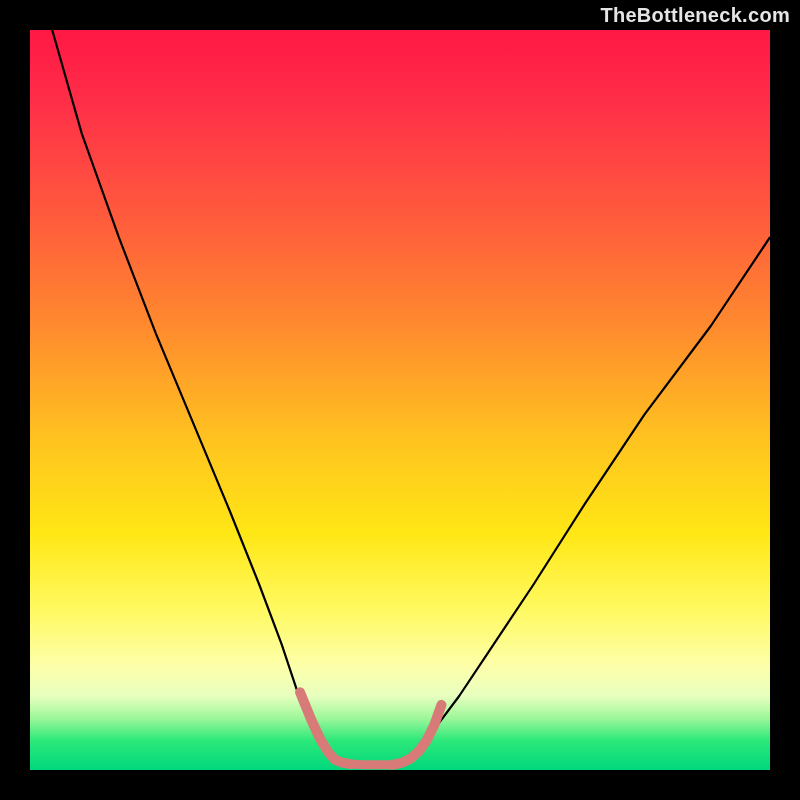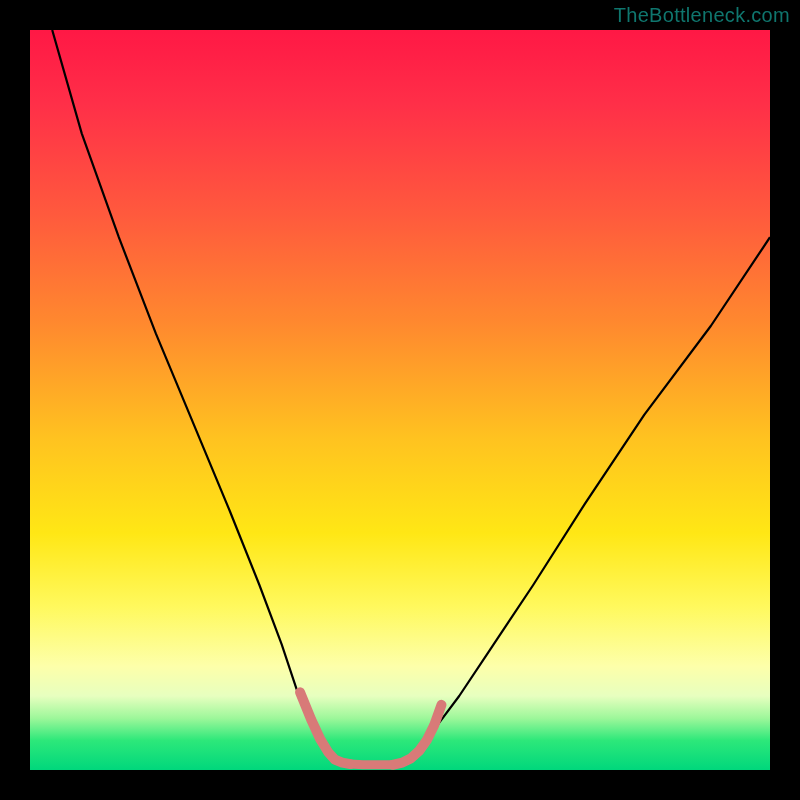--- a/index.html
+++ b/index.html
@@ -14,23 +14,23 @@
   .frame {
     position: relative;
     width: 800px;
     height: 800px;
     background: #000;
   }
   .watermark {
     position: absolute;
     top: 4px;
     right: 10px;
-    color: #0f766e;
+    color: #e5e5e5;
     font-size: 20px;
-    font-weight: 400;
+    font-weight: 700;
     letter-spacing: 0.3px;
     z-index: 5;
     user-select: none;
   }
   .plot-area {
     position: absolute;
     left: 30px;
     top: 30px;
     width: 740px;
     height: 740px;

